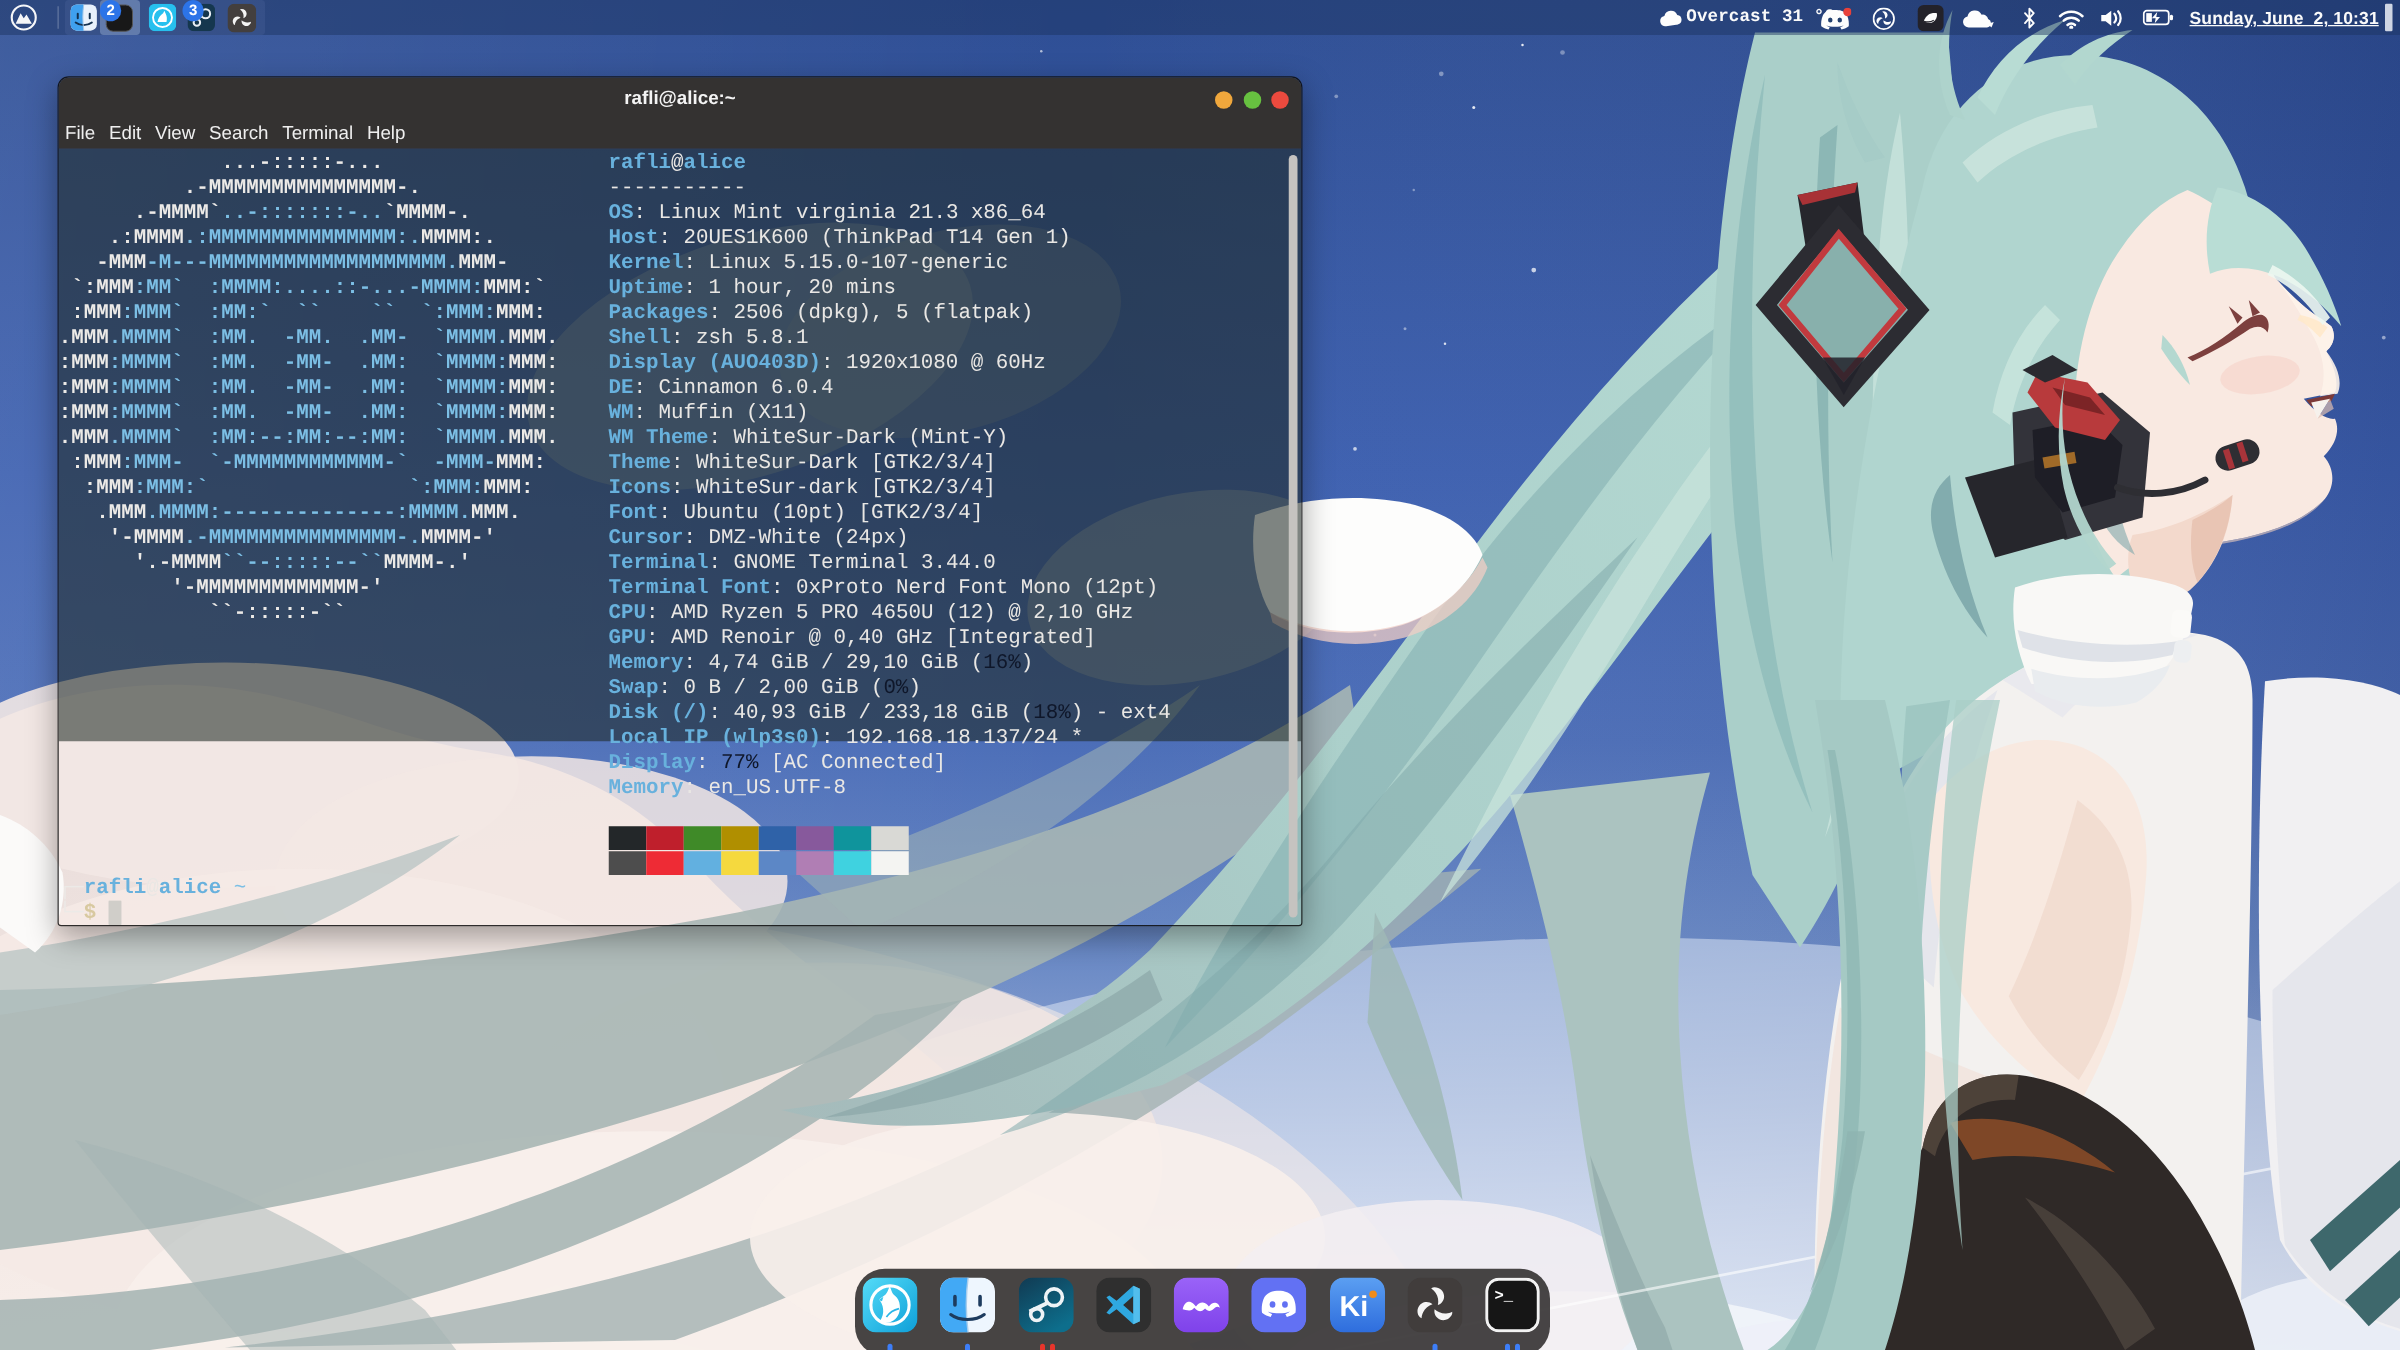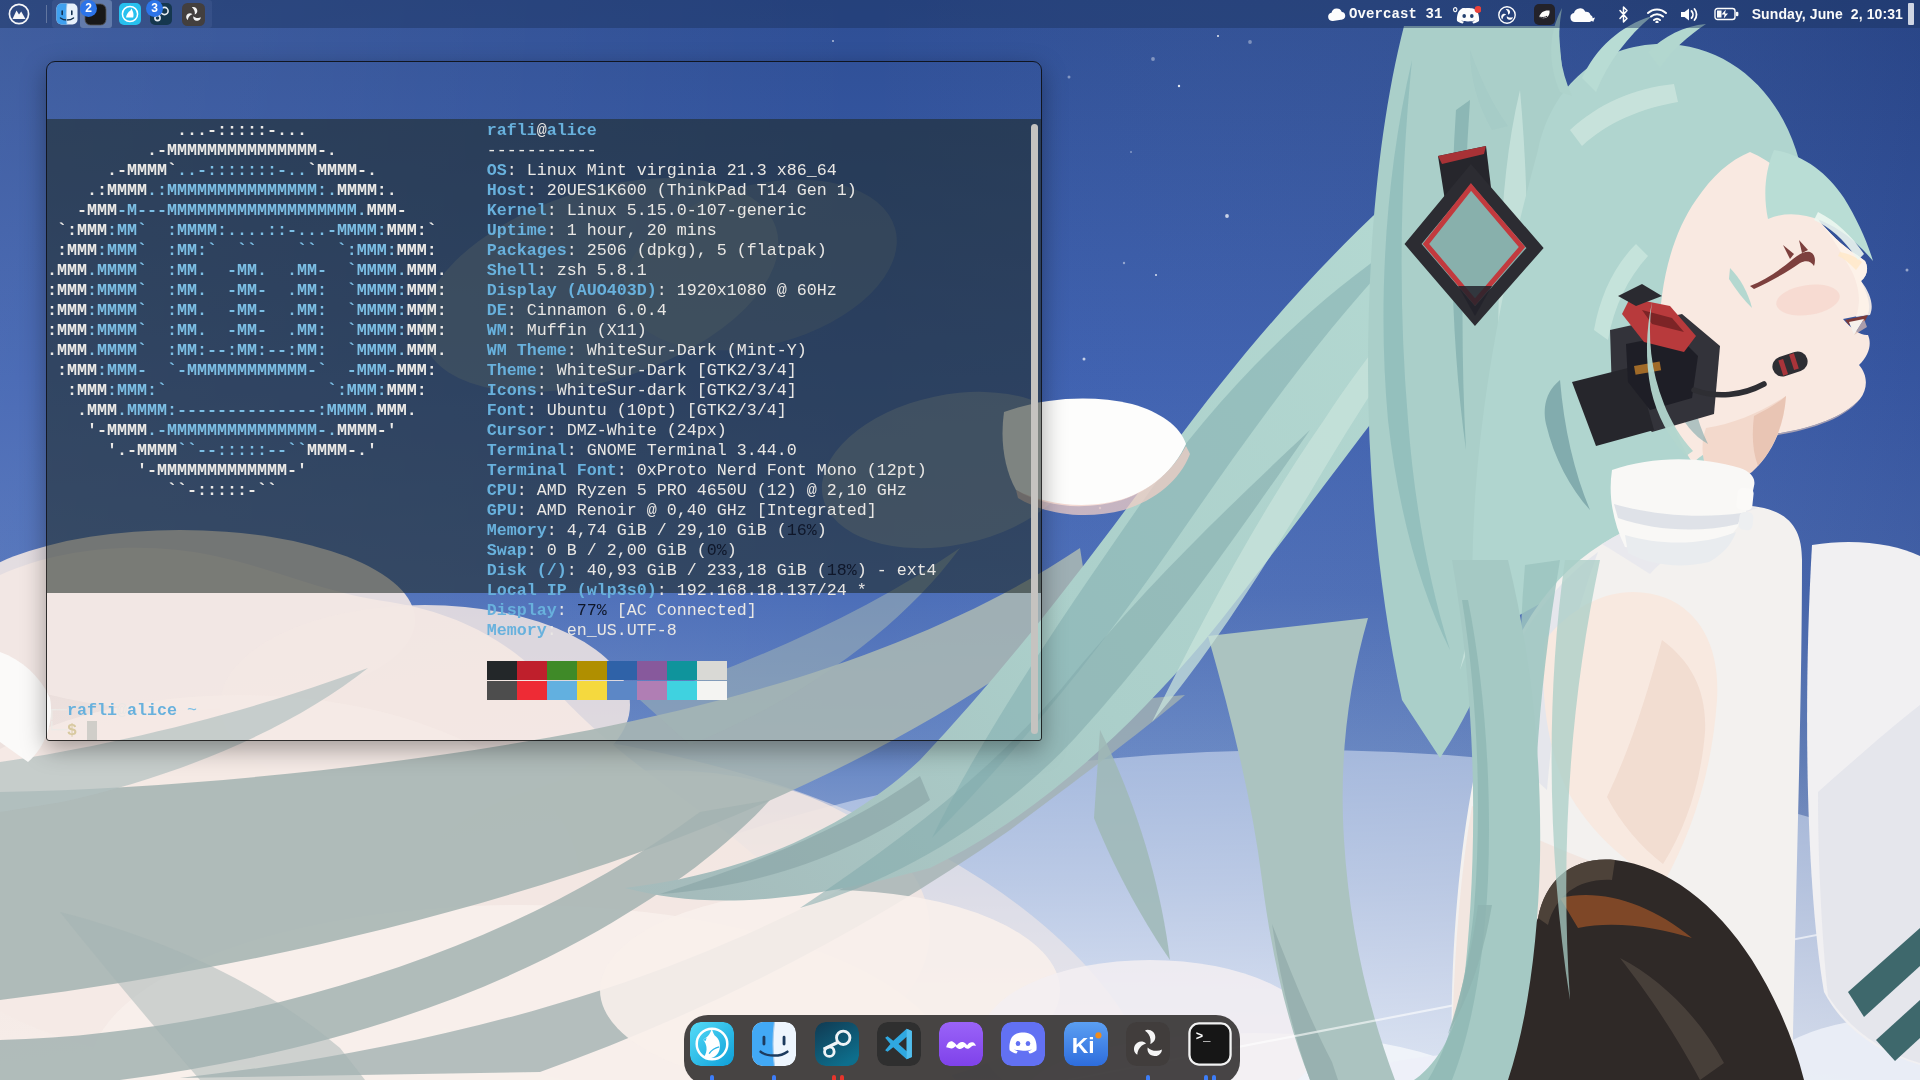--- a/index.html
+++ b/index.html
@@ -345,24 +345,31 @@
         </svg>
       </div>
 <div class="pitem" style="left:1714px;top:7px;height:auto;">
         <svg width="28" height="15" viewBox="0 0 28 15">
 <rect x="1" y="1.5" width="20" height="11" rx="2.5" fill="none" stroke="#fdfdfd" stroke-width="1.4"></rect>
 <rect x="21.8" y="4.8" width="2.6" height="4.4" rx="1.2" fill="#fdfdfd"></rect>
 <path d="M11.8,2.5 L7.5,7.5 L10.5,7.5 L9.8,11.5 L14,6.5 L11,6.5 Z" fill="#fdfdfd"></path>
 <rect x="3" y="3.5" width="4.5" height="7" fill="#fdfdfd"></rect>
         </svg>
       </div>
-<div class="pitem txt" style="right:17px;white-space:pre;">Sunday, June  2, 10:31</div>
+<div class="pitem txt" style="right:17px;white-space:pre;text-decoration:underline;">Sunday, June  2, 10:31</div>
 <div style="position:absolute;left:1908px;top:3px;width:6px;height:22px;background:rgba(225,230,240,0.9);border-radius:1px"></div>
 </div>
 <div id="term">
+  <div id="thead">
+    <div id="ttitle">rafli@alice:~</div>
+    <div class="tbtn" style="left:925px;background:#f0a73c;"></div>
+    <div class="tbtn" style="left:948px;background:#67c140;"></div>
+    <div class="tbtn" style="left:970px;background:#ec4a3e;"></div>
+    <div id="tmenu"><span>File</span><span>Edit</span><span>View</span><span>Search</span><span>Terminal</span><span>Help</span></div>
+  </div>
   <div id="tbody">
     <pre id="tx"><span class="ar">             ...-:::::-...</span>                  <span class="lb">rafli</span>@<span class="lb">alice</span>
 <span class="ar">          .-MMMMMMMMMMMMMMM-.</span>               -----------
 <span class="ar">      .-MMMM`</span><span class="a1">..-:::::::-..</span><span class="ar">`MMMM-.</span>           <span class="lb">OS</span>: Linux Mint virginia 21.3 x86_64
 <span class="ar">    .:MMMM</span><span class="a1">.:MMMMMMMMMMMMMMM:.</span><span class="ar">MMMM:.</span>         <span class="lb">Host</span>: 20UES1K600 (ThinkPad T14 Gen 1)
 <span class="ar">   -MMM</span><span class="a1">-M---MMMMMMMMMMMMMMMMMMM.</span><span class="ar">MMM-</span>        <span class="lb">Kernel</span>: Linux 5.15.0-107-generic
 <span class="ar"> `:MMM</span><span class="a1">:MM`  :MMMM:....::-...-MMMM:</span><span class="ar">MMM:`</span>     <span class="lb">Uptime</span>: 1 hour, 20 mins
 <span class="ar"> :MMM</span><span class="a1">:MMM`  :MM:`  ``    ``  `:MMM:</span><span class="ar">MMM:</span>     <span class="lb">Packages</span>: 2506 (dpkg), 5 (flatpak)
 <span class="ar">.MMM</span><span class="a1">.MMMM`  :MM.  -MM.  .MM-  `MMMM.</span><span class="ar">MMM.</span>    <span class="lb">Shell</span>: zsh 5.8.1
 <span class="ar">:MMM</span><span class="a1">:MMMM`  :MM.  -MM-  .MM:  `MMMM:</span><span class="ar">MMM:</span>    <span class="lb">Display (AUO403D)</span>: 1920x1080 @ 60Hz

